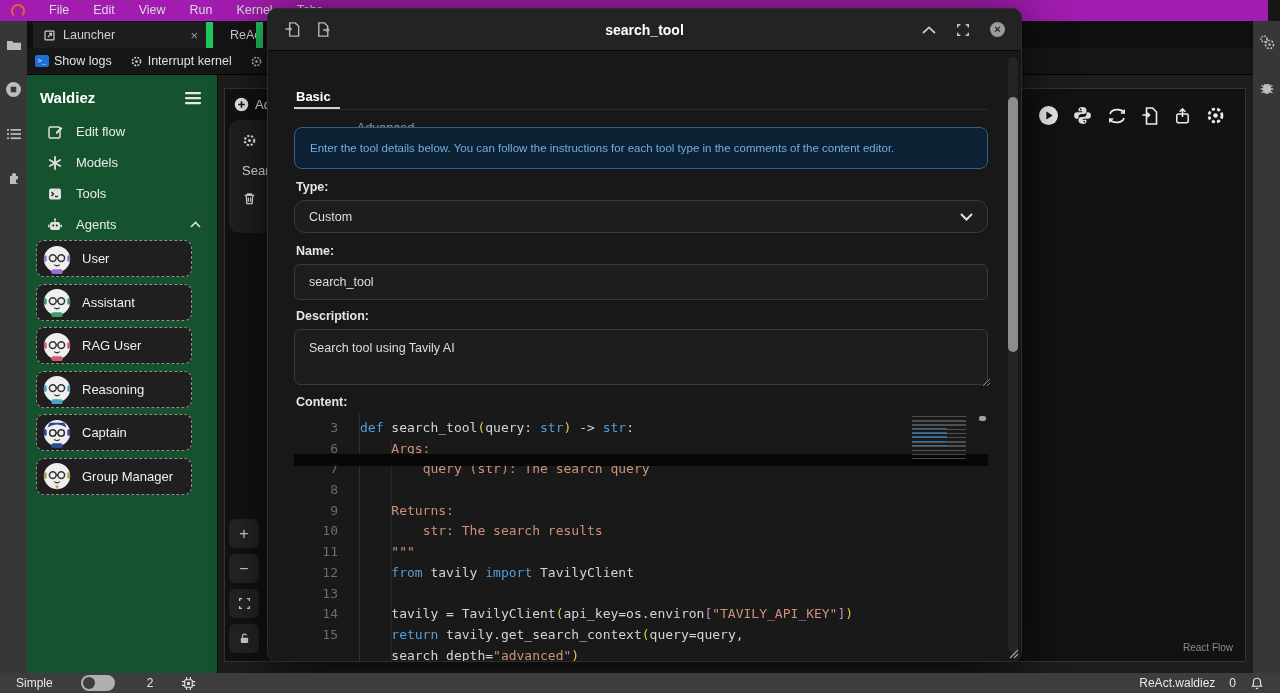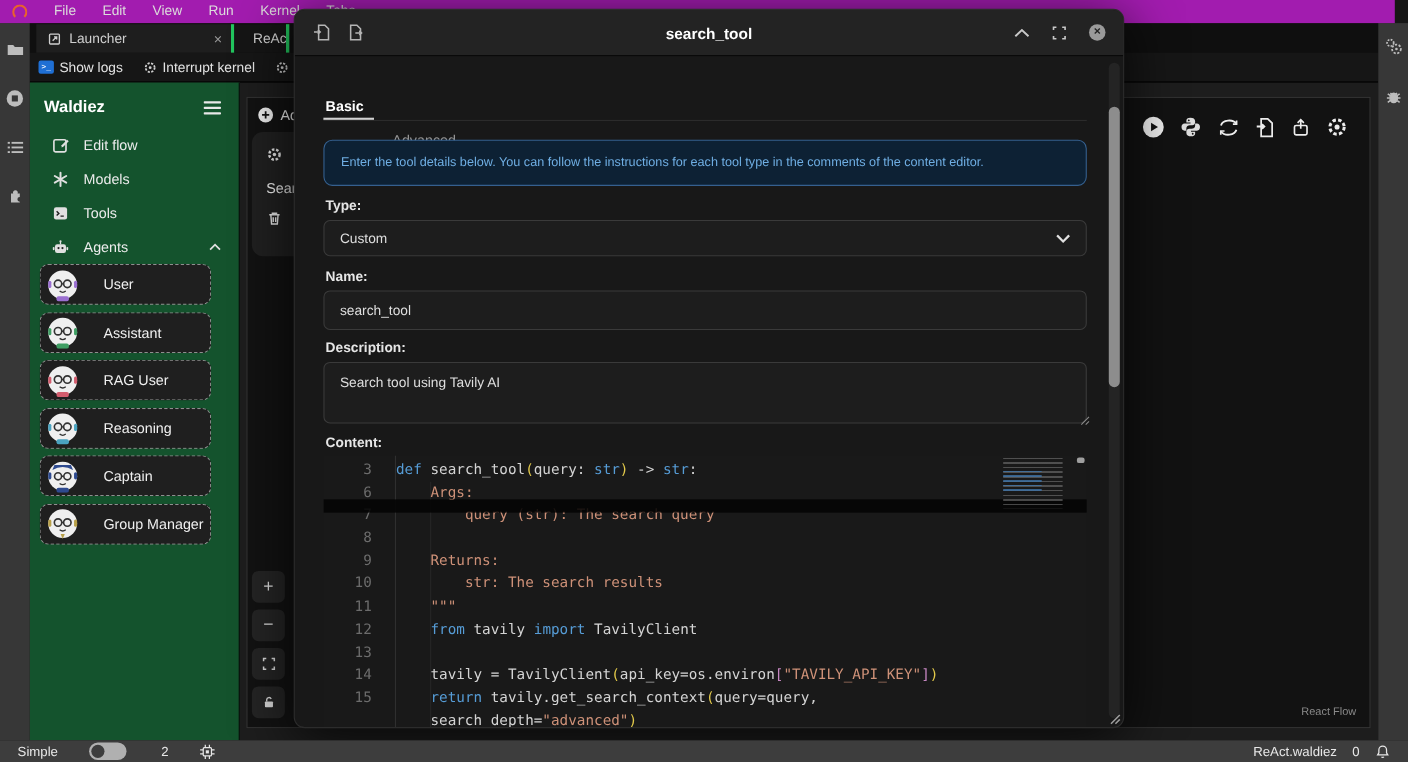--- a/index.html
+++ b/index.html
@@ -14,39 +14,39 @@
 
   
   #activity-left { position:absolute; left:0; top:21px; width:27px; height:652px; background:#373737; display:flex; flex-direction:column; align-items:center; padding-top:16px; gap:28px; z-index:4; }
   #activity-left svg, #activity-right svg { color:#bdbdbd; }
 
   
   #activity-right { position:absolute; right:0; top:21px; width:27px; height:652px; background:#373737; display:flex; flex-direction:column; align-items:center; padding-top:12px; gap:30px; z-index:4; }
 
   
   #tabbar { position:absolute; left:27px; top:21px; width:1226px; height:27px; background:#0f0f0f; display:flex; align-items:flex-end; z-index:3; }
-  .doc-tab { height:26px; display:flex; align-items:center; gap:7px; padding:0 8px 0 10px; font-size:12.5px; color:#cfcfcf; border-right:3px solid #22c55e; }
+  .doc-tab { height:26px; display:flex; align-items:center; gap:7px; padding:0 8px 0 10px; font-size:12.5px; color:#cfcfcf; border-right:7px solid #22c55e; }
   .doc-tab.active { background:#1e1e1e; width:180px; margin-left:6px; }
   .doc-tab.inactive { background:#151515; width:50px; overflow:hidden; }
   .tab-close { margin-left:auto; color:#9a9a9a; font-size:13px; line-height:13px; }
 
   
   #toolbar { position:absolute; left:27px; top:48px; width:1226px; height:27px; background:#161616; border-bottom:1px solid #000; display:flex; align-items:center; padding-left:8px; gap:18px; z-index:3; }
   .tb-item { display:flex; align-items:center; gap:5px; color:#e2e2e2; font-size:12.5px; white-space:nowrap; }
   .logs-ic { width:14px; height:12px; background:var(--logs-blue,#1f6fd4); border-radius:2px; color:#fff; font-family:"DejaVu Sans Mono", monospace; font-size:7px; line-height:12px; text-align:center; }
 
   
   #sidebar { position:absolute; left:27px; top:75px; width:191px; height:598px; background:#14532d; border-right:1px solid #0b0b0b; z-index:3; }
   .sb-head { display:flex; align-items:center; padding:14px 16px 10px 13px; }
   .sb-title { color:#fff; font-weight:bold; font-size:15px; flex:1; }
   .sb-item { display:flex; align-items:center; gap:13px; height:31px; padding-left:20px; color:#ececec; font-size:13px; cursor:pointer; }
   .sb-item svg { color:#e0e0e0; }
   .sb-chevron { margin-left:auto; margin-right:16px; color:#cfcfcf; }
   .drag-hint { color:#dedede; font-size:12.5px; line-height:14px; padding:12px 14px 10px 14px; width:184px; }
-  .agent-card { width:156px; height:37px; margin:0 0 6.5px 9px; border:1.5px dashed #8f8f8f; border-radius:8px; display:flex; align-items:center; gap:22px; padding-left:5px; cursor:grab; background:#1f1f1f; }
+  .agent-card { width:156px; height:37px; margin:0 0 6.5px 9px; border:1.5px dashed #8f8f8f; border-radius:8px; display:flex; align-items:center; gap:10px; padding-left:5px; cursor:grab; background:#1f1f1f; }
   .agent-label { color:#f0f0f0; font-size:13px; }
 
   
   #canvas { position:absolute; left:218px; top:75px; width:1035px; height:598px; background:#1d1d1d; z-index:1; }
   #flow-frame { position:absolute; left:6px; top:13px; right:7px; bottom:11px; background:#121212; border:1px solid #353535; }
   .add-btn { position:absolute; left:9px; top:8px; display:flex; align-items:center; gap:6px; color:#f0f0f0; font-size:13px; }
   .tool-card { position:absolute; left:4px; top:31px; width:78px; height:113px; background:#202020; border-radius:10px; padding:13px 0 0 13px; }
   .tool-card .t-name { color:#ededed; font-size:13px; margin:15px 0 13px 0; }
   .flow-controls { position:absolute; left:4px; top:430px; display:flex; flex-direction:column; gap:6px; }
   .fc-btn { width:30px; height:29px; background:#242424; border-radius:6px; color:#d6d6d6; display:flex; align-items:center; justify-content:center; font-size:16px; }
@@ -66,21 +66,21 @@
   .m-tabs { position:absolute; left:28px; top:80px; display:flex; gap:26px; font-size:13px; }
   .m-tab-active { color:#fff; font-weight:bold; }
   .m-tab { color:#969696;margin-top:31px; }
   .m-underline { position:absolute; left:26px; top:98px; width:46px; height:2px; background:#d2d2d2; }
   .m-hairline { position:absolute; left:26px; top:100px; width:694px; height:1px; background:#2b2b2b; }
 
   .banner { position:absolute; left:26px; top:118px; width:694px; height:42px; background:var(--banner-bg,#0d2134); border:1px solid var(--banner-border,#35608f); border-radius:8px; color:var(--banner-text,#6faee3); font-size:11.5px; line-height:40px; padding:0 15px; white-space:nowrap; overflow:hidden; }
 
   .f-label { position:absolute; left:28px; color:#e6e6e6; font-size:12.5px; font-weight:600; }
   .f-box { position:absolute; left:26px; width:694px; background:#1d1d1d; border:1px solid #3a3a3a; border-radius:6px; color:#dedede; font-size:12.5px; font-family:"Liberation Sans", sans-serif; }
-  #type-select { top:191px; height:33px; display:flex; align-items:center; padding:0 14px; }
+  #type-select { top:191px; height:33px; display:flex; align-items:center; padding:0 14px;border-radius:11px; }
   #type-select svg { margin-left:auto; color:#e0e0e0; }
   #name-input { top:255px; height:36px; padding:0 14px; outline:none; }
   #desc-area { top:320px; height:56px; padding:11px 14px; resize:none; outline:none; line-height:15px; }
   .resize-diag { position:absolute; right:30px; top:369px; color:#8a8a8a; z-index:2; }
 
   
   #editor { position:absolute; left:26px; top:405px; width:694px; height:249px; background:#191919; overflow:hidden; font-family:"DejaVu Sans Mono", monospace; font-size:13px; }
   #editor-gutter { position:absolute; left:0; top:0; bottom:0; width:58px; padding-top:4px; }
   #editor-gutter .ln { height:20.7px; line-height:20.7px; text-align:right; padding-right:14px; color:#6c6c6c; }
   .gutter-sep { position:absolute; left:65px; top:0; bottom:0; width:1px; background:#2f2f2f; }

